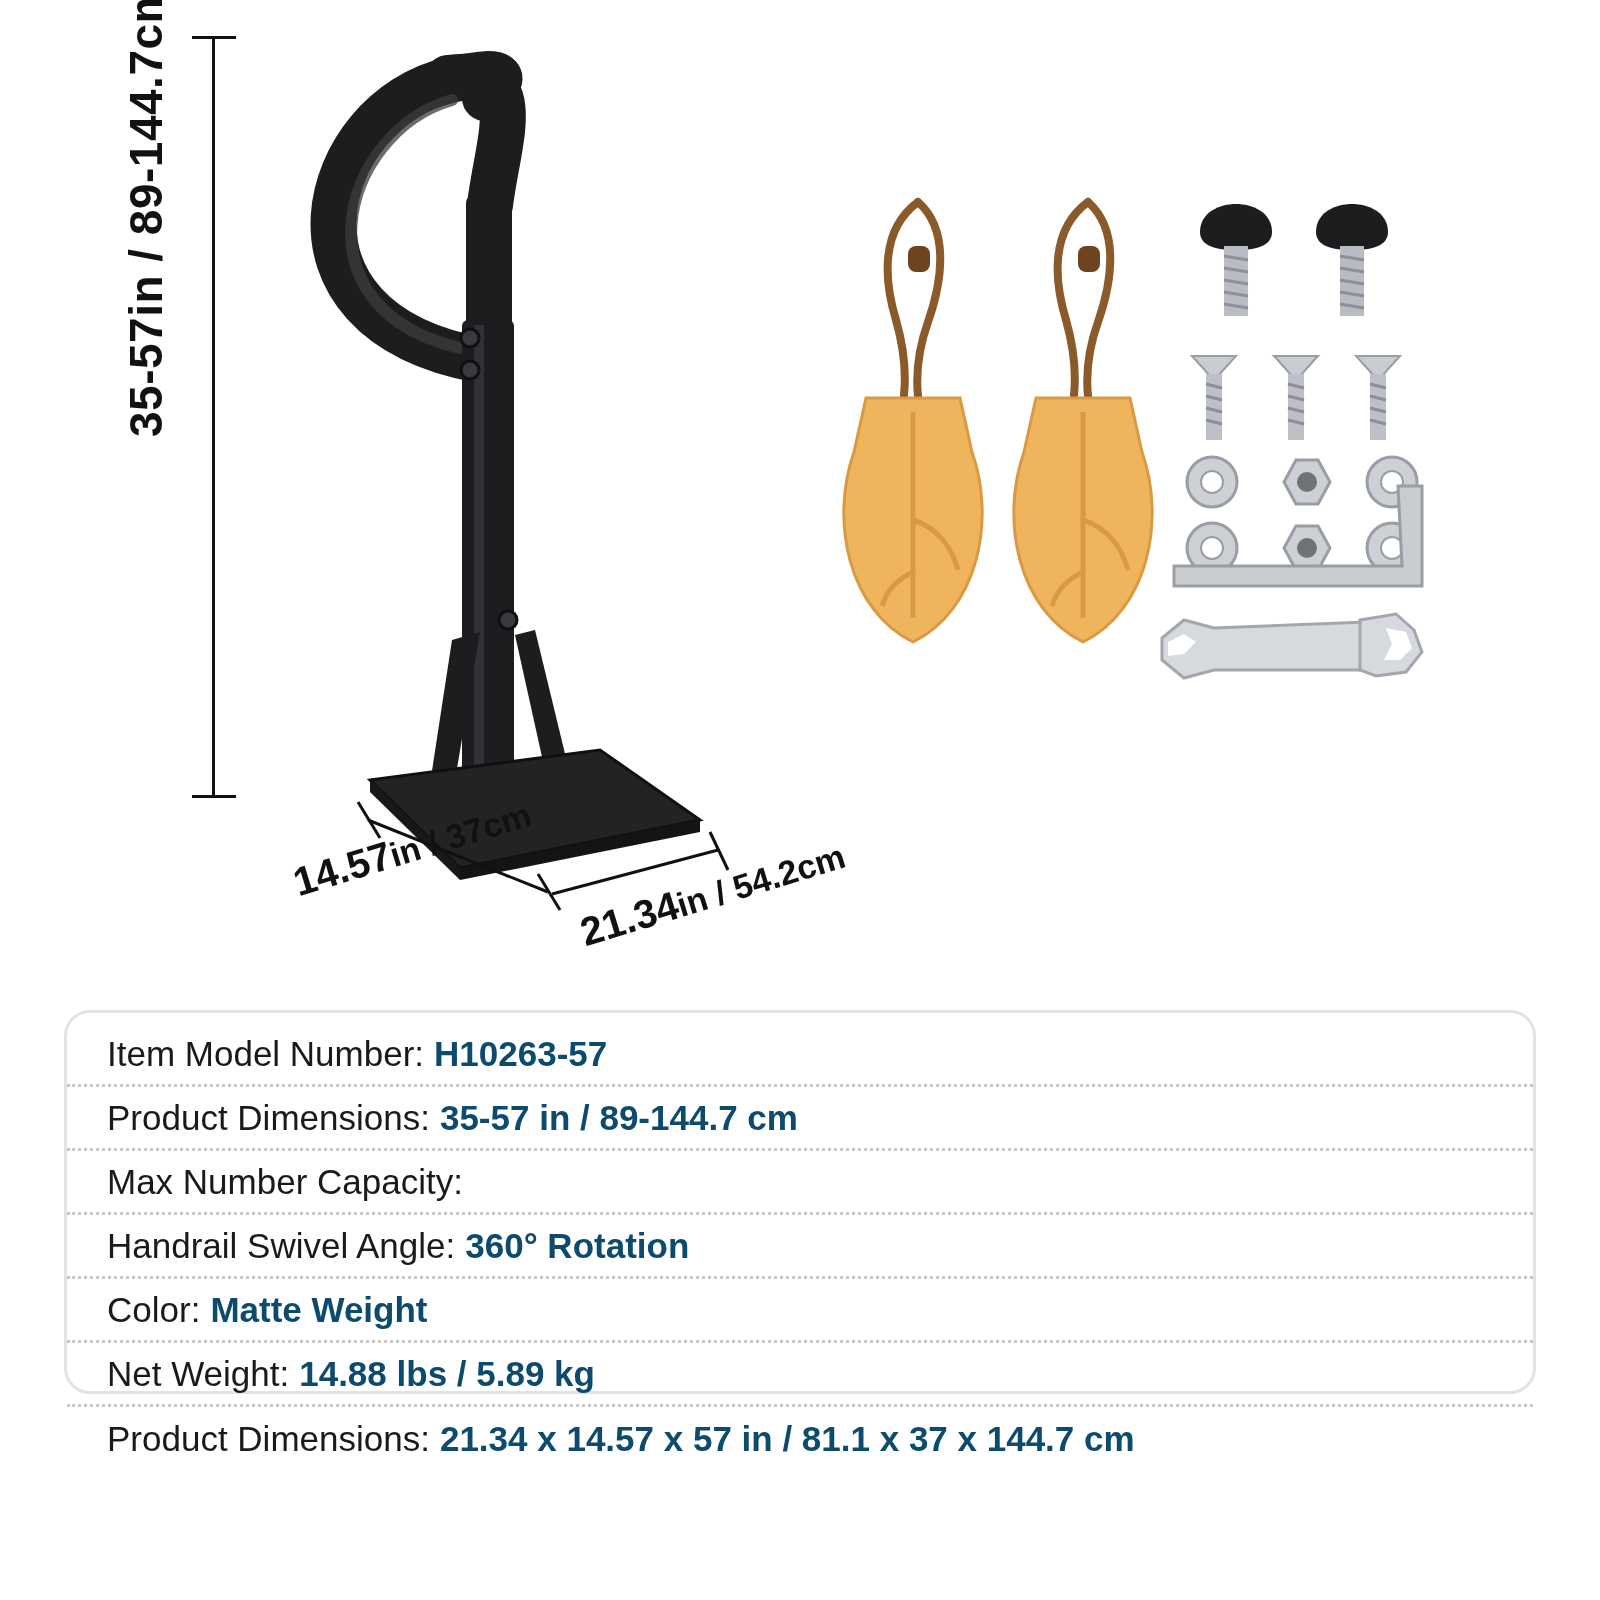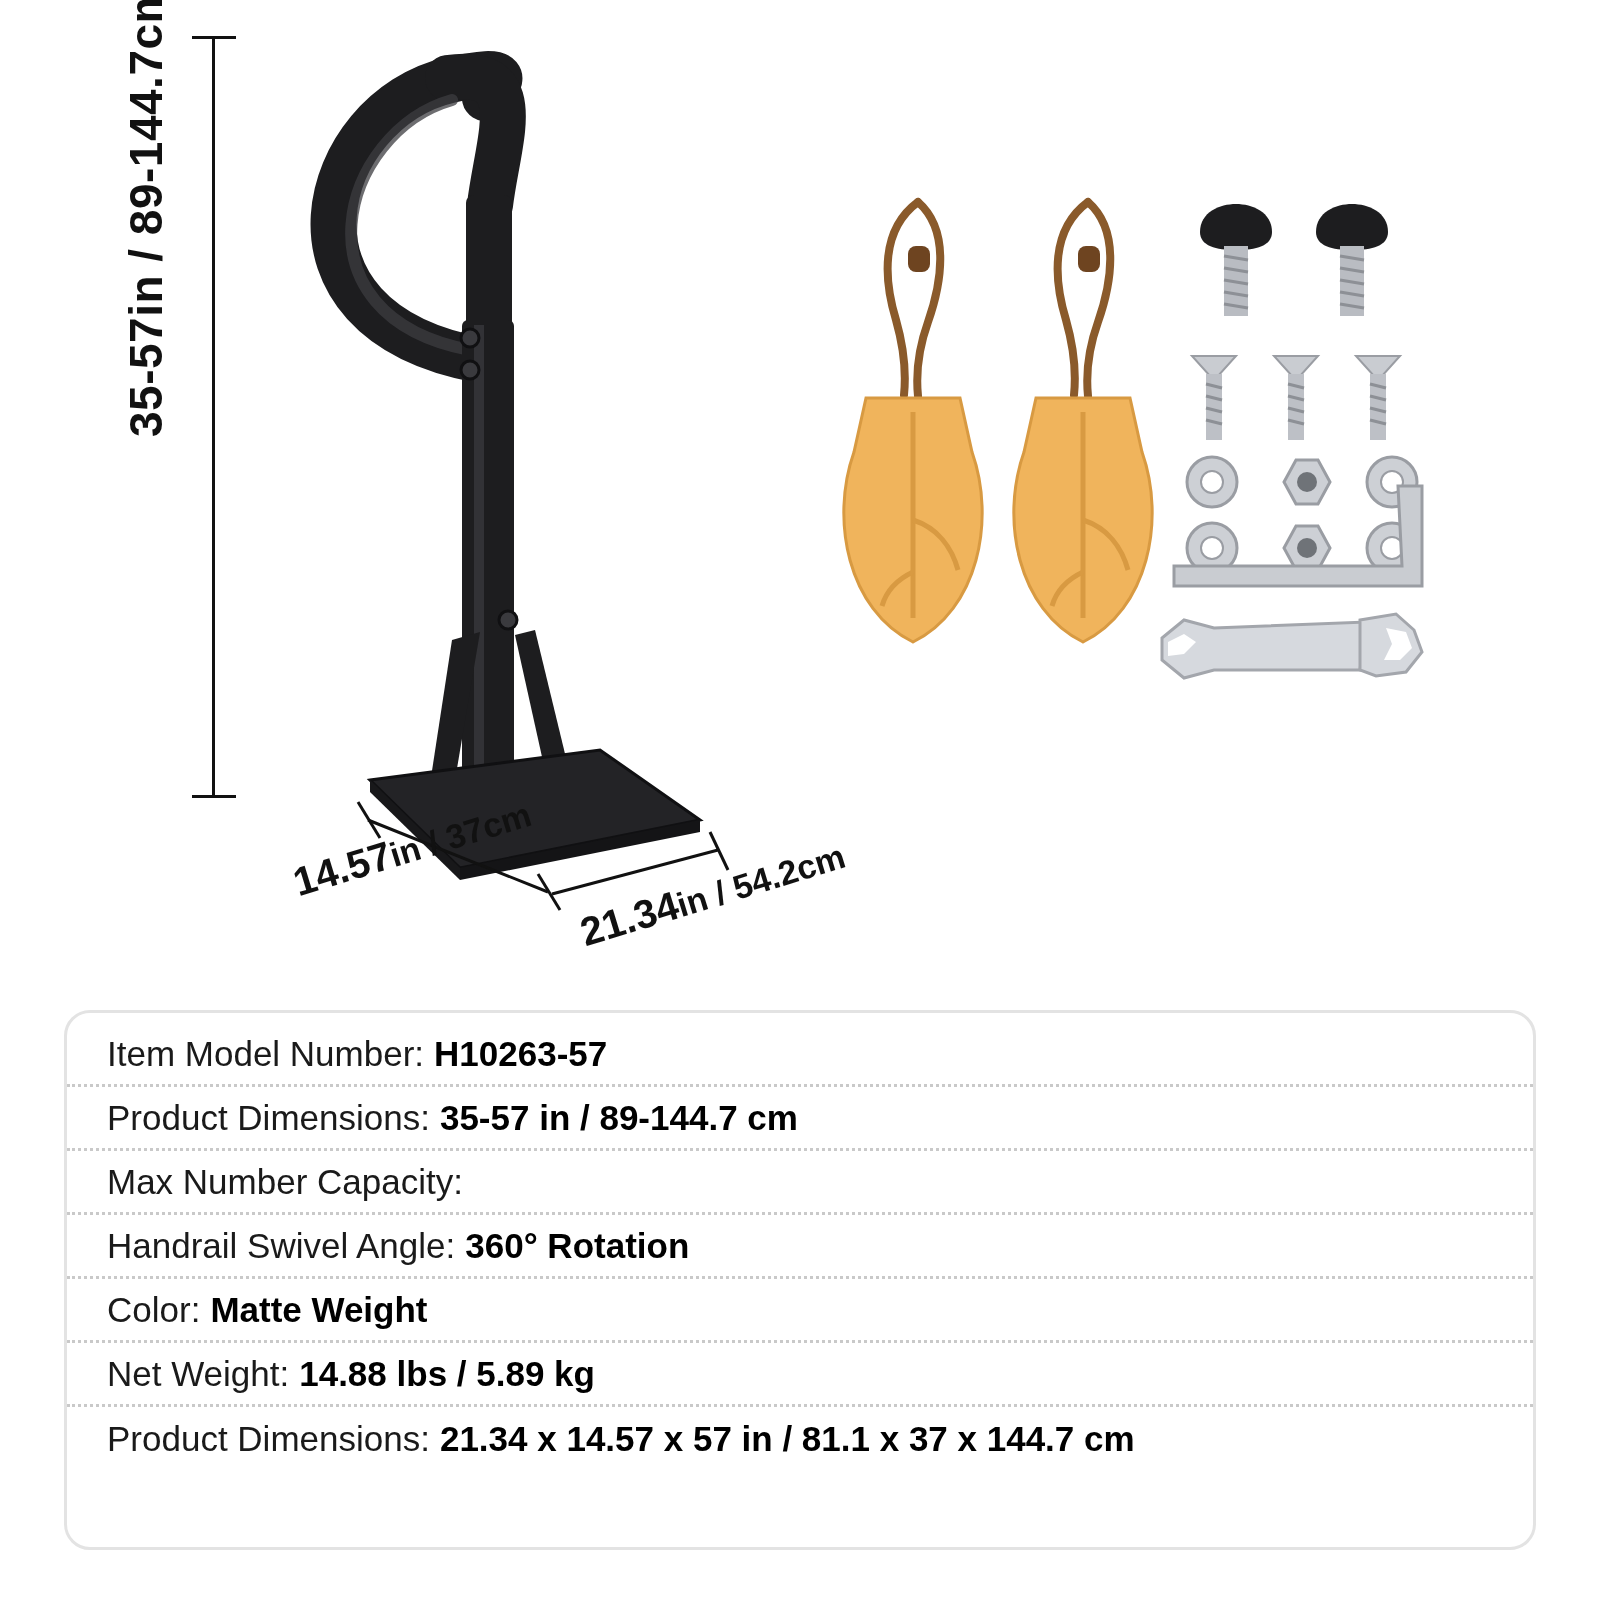--- a/index.html
+++ b/index.html
@@ -102,21 +102,21 @@
     left: 800px;
     top: 190px;
   }
 
   
   .spec-card {
     position: absolute;
     left: 64px;
     top: 1010px;
     width: 1472px;
-    height: 540px;
+    height: 384px;
     border: 3px solid #e3e3e3;
     border-radius: 26px;
     background: #fff;
     box-sizing: border-box;
     padding: 10px 0 10px 0;
     box-shadow: 0 0 0 1px #fff;
   }
   .spec-row {
     height: 64px;
     display: flex;
@@ -126,21 +126,21 @@
     border-bottom: 3px dotted #c9c9c9;
   }
   .spec-row:last-child { border-bottom: none; }
   .spec-key {
     font-size: 35px;
     color: #1a1a1a;
     white-space: nowrap;
   }
   .spec-val {
     font-size: 35px;
-    color: #000000;
+    color: #0c4a6e;
     font-weight: bold;
     white-space: nowrap;
     margin-left: 10px;
   }
 </style>
 </head>
 <body>
 
 <div class="stage">
 

